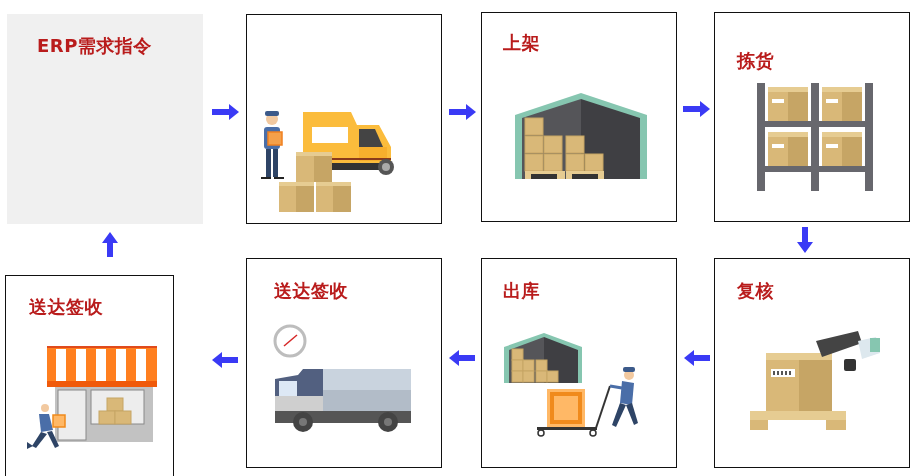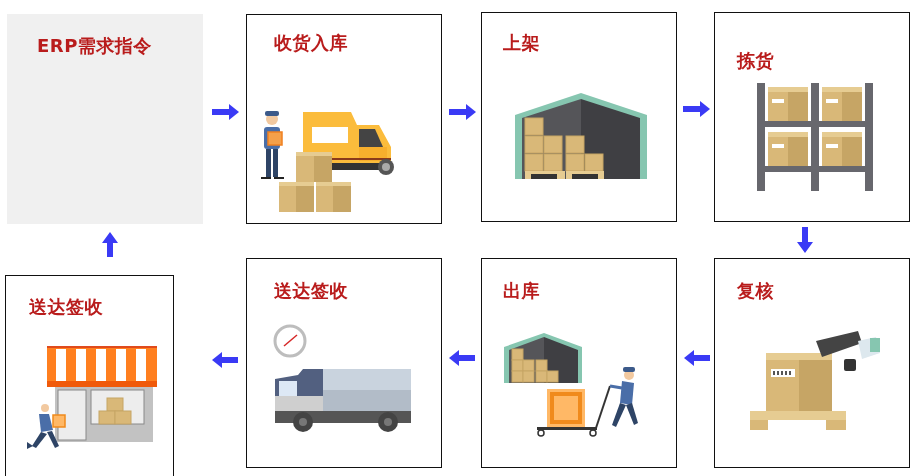--- a/index.html
+++ b/index.html
@@ -11,21 +11,20 @@
   .arrow{position:absolute;}
 </style>
 </head>
 <body>
 
 <div class="box first" style="left:7px;top:14px;width:196px;height:210px;">
   <div class="title" style="left:30px;top:20px;">ERP需求指令</div>
 </div>
 
 <div class="box" style="left:246px;top:14px;width:196px;height:210px;">
-  <div class="title" style="left:27px;top:16px;">收货入库</div>
   <div class="art" style="left:14px;top:80px;">
     <svg width="170" height="120" viewBox="0 0 170 120">
 
       <path d="M42 17 L90 17 L96 30 L118 30 L130 52 L130 68 L42 68 Z" fill="#fbbc3c"></path>
       <rect x="51" y="32" width="36" height="16" fill="#fff"></rect>
       <path d="M98 34 L114 34 L122 52 L98 52 Z" fill="#444"></path>
       <rect x="98" y="52" width="28" height="14" fill="#f5a623" opacity="0.6"></rect>
       <rect x="42" y="63" width="88" height="2" fill="#8a3a1a"></rect>
       <rect x="70" y="68" width="62" height="7" fill="#333"></rect>
       <circle cx="125" cy="72" r="8" fill="#555"></circle>

